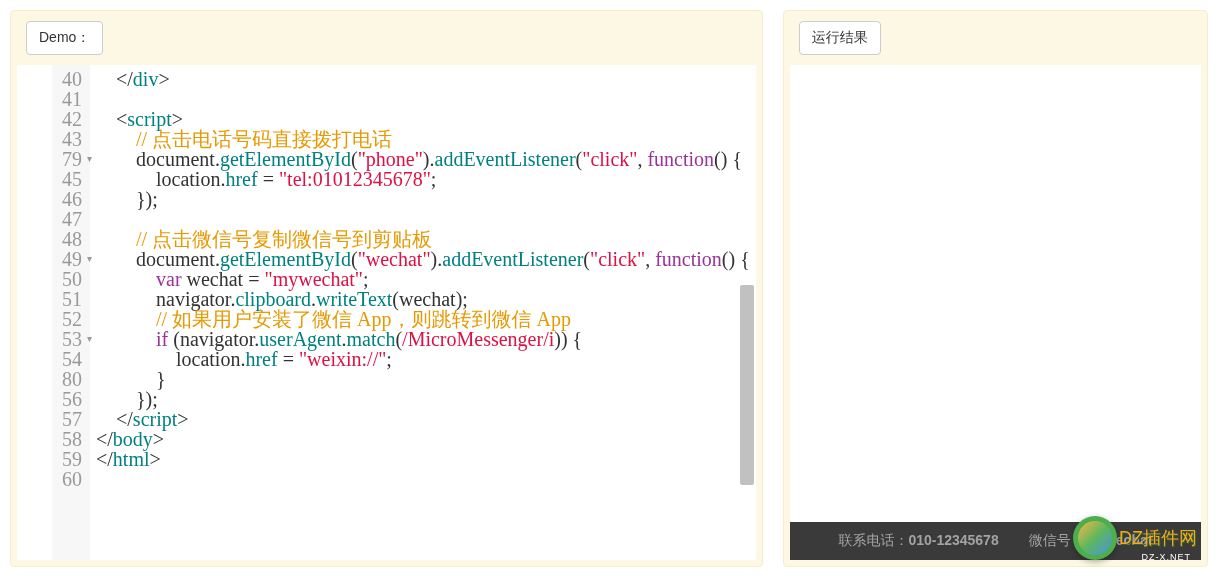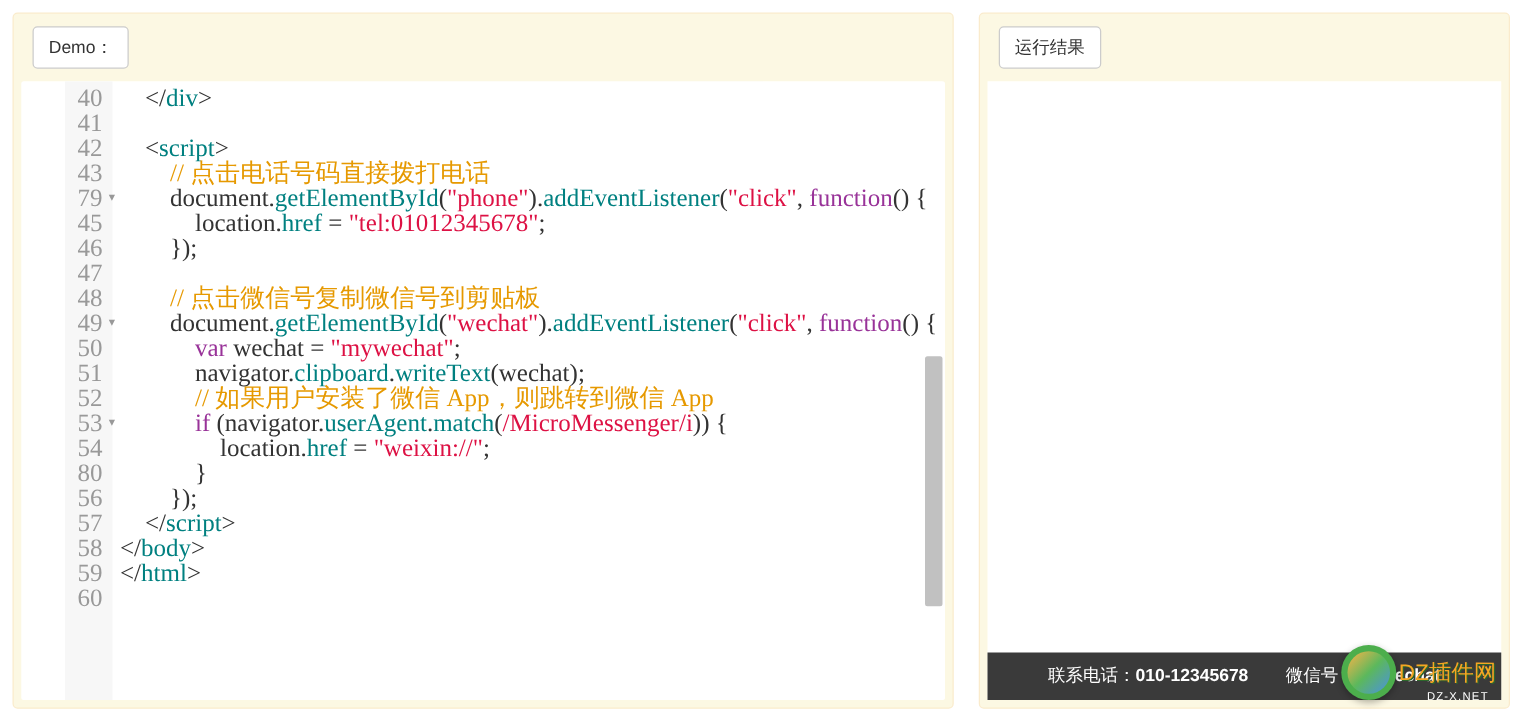--- a/index.html
+++ b/index.html
@@ -20,21 +20,21 @@
 .code .row { height: 20px; }
 .t-tag { color: #008080; }
 .t-punc { color: #333; }
 .t-comment { color: #e69900; }
 .t-var { color: #333; }
 .t-prop { color: #008080; }
 .t-str { color: #d14; }
 .t-kw { color: #939; }
 .scrollbar { position: absolute; right: 2px; top: 220px; width: 14px; height: 200px; background: #c1c1c1; border-radius: 2px; }
 .result-body { background: #fff; margin: 0 6px 6px; height: 495px; position: relative; }
-.footer-bar { position: absolute; bottom: 0; left: 0; right: 0; background: #3a3a3a; color: #ffffff; padding: 10px 20px; font-size: 14px; display: flex; justify-content: center; gap: 30px; }
+.footer-bar { position: absolute; bottom: 0; left: 0; right: 0; background: #3a3a3a; color: #a3a3a3; padding: 10px 20px; font-size: 14px; display: flex; justify-content: center; gap: 30px; }
 .footer-bar strong { font-weight: bold; }
 .watermark { position: absolute; bottom: 0; right: 4px; display: flex; align-items: center; gap: 2px; }
 .wm-circle { width: 44px; height: 44px; border-radius: 50%; background: #4cae4c; display: flex; align-items: center; justify-content: center; box-shadow: 0 2px 6px rgba(0,0,0,0.3); }
 .wm-inner { width: 34px; height: 34px; border-radius: 50%; background: linear-gradient(135deg, #ffb347, #5cb85c, #4a90e2); }
 .wm-text { color: #f5a623; font-weight: normal; font-size: 18px; text-shadow: 1px 1px 0 #2c662c; }
 .wm-sub { position: absolute; bottom: -2px; right: 6px; color: #fff; font-size: 9px; letter-spacing: 1px; }
 </style>
 </head>
 <body>
 

